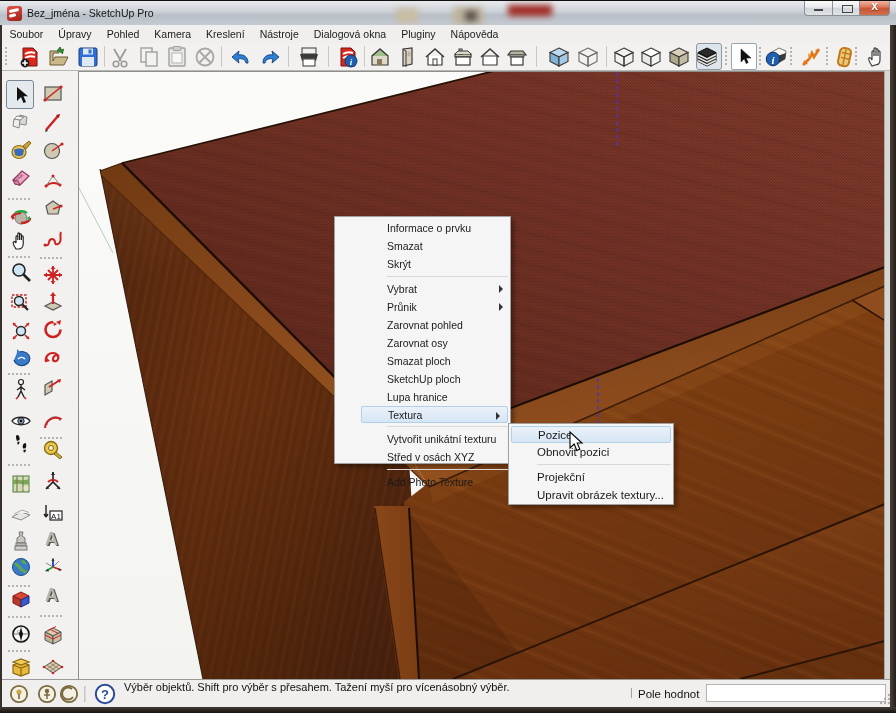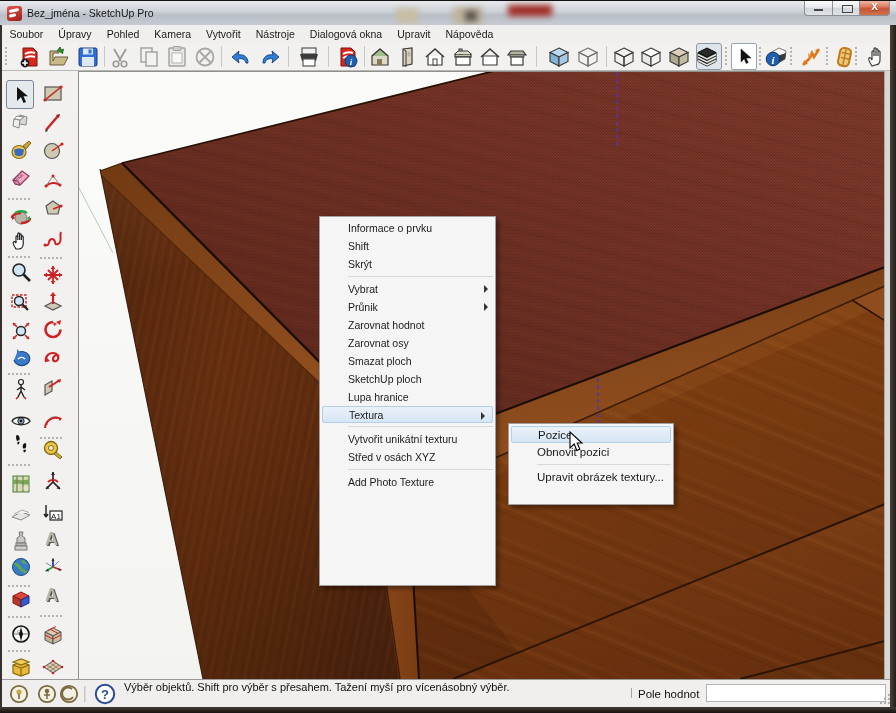--- a/index.html
+++ b/index.html
@@ -57,23 +57,23 @@
   #stext { position:absolute; left:122px; top:1px; }
   #slabel { position:absolute; left:636px; top:8px; font-size:11.5px; }
   #sinput { position:absolute; left:704px; top:4px; width:180px; height:18px; background:#fff;
     border:1px solid #b4b2ae; }
   #bottomframe { position:absolute; left:0; top:707px; width:896px; height:6px;
     background:linear-gradient(180deg,#453c36,#17120f); }
   #lframe { position:absolute; left:0; top:25px; width:2px; height:682px; background:#38302c; }
   #rframe { position:absolute; left:890px; top:25px; width:6px; height:682px; background:linear-gradient(90deg,#4a403a,#241e1a); }
   #rinner { position:absolute; left:884px; top:71px; width:6px; height:608px; background:#d8d7d4; border-left:1px solid #a8a8a4; }
   
-  #cmenu { position:absolute; left:319px; top:216px; width:177px; height:370px; background:#f5f5f5;
+  #cmenu { position:absolute; left:334px; top:216px; width:177px; height:248px; background:#f5f5f5;
     border:1px solid #a0a0a0; box-shadow:3px 3px 4px rgba(0,0,0,0.35); font-size:10.5px; color:#1a1a1a;
-    padding-top:2px; }
+    padding-top:2px;padding-left:24px; }
   .mi { height:18px; line-height:18px; padding-left:28px; position:relative; }
   .msep { height:1px; background:#d8d8d6; margin:3px 2px 3px 28px; }
   .mi .arr { position:absolute; right:7px; top:5px; width:0; height:0;
     border-left:4px solid #333; border-top:4px solid transparent; border-bottom:4px solid transparent; }
   .hl { background:linear-gradient(180deg,#eaf1f9,#d6e6f5); border:1px solid #b2cfea; border-radius:2px;
     margin:0 2px; padding-left:26px; line-height:16px; height:17px; }
   #smenu { position:absolute; left:508px; top:423px; width:166px; height:82px; background:#f5f5f5;
     border:1px solid #a0a0a0; box-shadow:3px 3px 4px rgba(0,0,0,0.35); font-size:11.5px; color:#1a1a1a;
     padding-top:2px; }
 </style>
@@ -91,24 +91,24 @@
       <div class="wb" id="wb-min"></div>
       <div class="wb" id="wb-max"></div>
       <div class="wb" id="wb-close"></div>
     </div>
   </div>
   <div id="menubar">
     <span>Soubor</span>
       <span>Úpravy</span>
       <span>Pohled</span>
       <span>Kamera</span>
-      <span>Vytvořit</span>
+      <span>Kreslení</span>
       <span>Nástroje</span>
       <span>Dialogová okna</span>
-      <span>Upravit</span>
+      <span>Pluginy</span>
       <span>Nápověda</span>
   </div>
   <div id="toolbar">
       <div style="position:absolute;left:694px;top:0px;width:26px;height:27px;border:1px solid #8a98a8;border-radius:3px;background:#dde4ea;"></div>
       <div style="position:absolute;left:729px;top:0px;width:26px;height:27px;border:1px solid #98a4b2;border-radius:2px;background:#ffffff;"></div>
       <div class="tgrip" style="left:3px;"></div>
       <div class="ti" style="left:16px;"><svg width="24" height="24" viewBox="0 0 24 24">
           <path d="M5 3h10l4 4v14H5z" fill="#d8281e" stroke="#7a120c" stroke-width="1"></path>
           <path d="M7 9c3-2 7-2 10-1" stroke="#fff" stroke-width="2" fill="none"></path>
           <path d="M7 13c3-2 7-2 10-1" stroke="#fff" stroke-width="2" fill="none"></path>
@@ -630,40 +630,41 @@
         </g>
       </svg>
   </div>
   <div id="bottomframe"></div>
   <div id="lframe"></div>
   <div id="rinner"></div>
   <div id="rframe"></div>
 
   <div id="cmenu">
     <div class="mi">Informace o prvku</div>
-    <div class="mi">Shift</div>
+    <div class="mi">Smazat</div>
     <div class="mi">Skrýt</div>
     <div class="msep"></div>
     <div class="mi">Vybrat<span class="arr"></span></div>
     <div class="mi">Průnik<span class="arr"></span></div>
-    <div class="mi">Zarovnat hodnot</div>
+    <div class="mi">Zarovnat pohled</div>
     <div class="mi">Zarovnat osy</div>
     <div class="mi">Smazat ploch</div>
     <div class="mi">SketchUp ploch</div>
     <div class="mi">Lupa hranice</div>
     <div class="mi hl">Textura<span class="arr"></span></div>
     <div class="msep"></div>
     <div class="mi">Vytvořit unikátní texturu</div>
     <div class="mi">Střed v osách XYZ</div>
     <div class="msep"></div>
     <div class="mi">Add Photo Texture</div>
   </div>
   <div id="smenu">
     <div class="mi hl">Pozice</div>
     <div class="mi">Obnovit pozici</div>
     <div class="msep"></div>
+    <div class="mi">Projekční</div>
     <div class="mi">Upravit obrázek textury...</div>
   </div>
 
   <svg width="22" height="26" viewBox="0 0 22 26" style="position:absolute;left:567px;top:431px;z-index:60;">
     <path d="M3 1v16l4.2-4 2.6 6.4 3-1.3-2.6-6.1H15z" fill="#fff" stroke="#000" stroke-width="1.1"></path>
   </svg>
 </div>
 
 </body></html>

